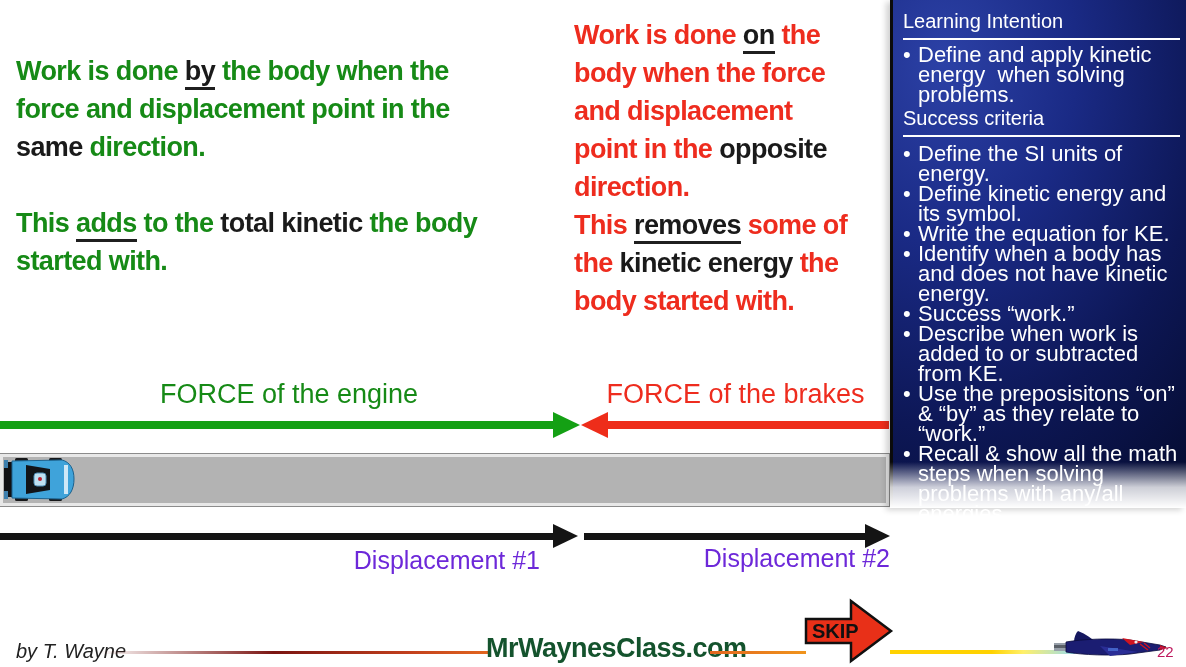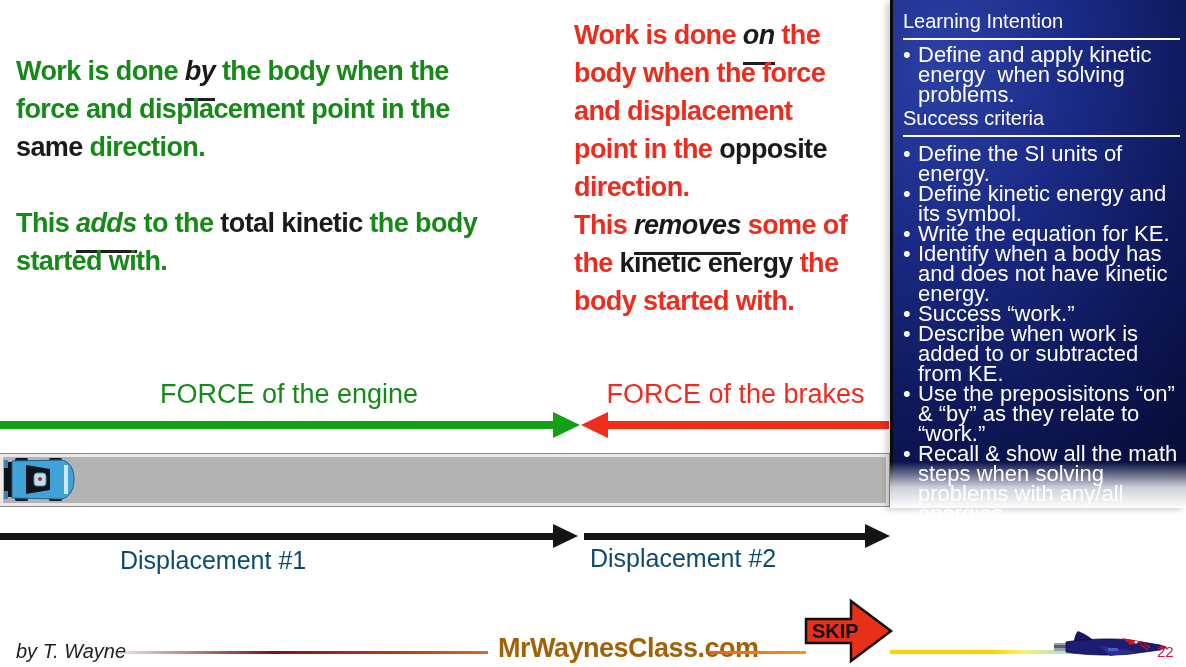--- a/index.html
+++ b/index.html
@@ -11,21 +11,21 @@
 
   
   .hand{
     font-family:"Liberation Sans",sans-serif;font-weight:bold;
     font-size:27px;line-height:38px;letter-spacing:-0.6px;
   }
   .hand .line{white-space:pre;min-height:38px;}
   .c-green{color:var(--green);}
   .c-red{color:var(--red);}
   .c-black{color:var(--ink);}
-  .u{border-bottom:3px solid #1f1f1f;padding-bottom:12px;font-style:italic;}
+  .u{border-bottom:3px solid #1f1f1f;padding-bottom:1px;}
   #left-text-block{left:16px;top:52px;width:545px;}
   #right-text-block{left:574px;top:16px;width:315px;}
 
   
   .force-label{font-size:27px;text-align:center;}
   #force-engine-label{left:0;top:379px;width:578px;color:var(--green);}
   #force-brakes-label{left:582px;top:379px;width:307px;color:var(--red);}
 
   
   .arrow-line{position:absolute;}
@@ -41,21 +41,21 @@
 
   
   #track{
     left:0;top:454px;width:889px;height:52px;box-sizing:border-box;
     background:var(--track-gray);border:3px solid #e8e8e8;
     box-shadow:0 0 0 1px #8c8c8c;
   }
   #car{left:4px;top:457px;width:73px;height:45px;}
 
   
-  .disp-label{font-size:25px;color:#0c4a6e;text-align:left;}
+  .disp-label{font-size:25px;color:#6d28d9;text-align:right;}
   #disp1-label{left:120px;top:546px;width:420px;}
   #disp2-label{left:590px;top:544px;width:300px;}
 
   
   #sidebar{
     left:890px;top:0;width:296px;height:508px;box-sizing:border-box;
     background:radial-gradient(150% 120% at 18% 12%, var(--navy-hi) 0%, #1a2a85 30%, #0d1756 60%, #060d35 85%, var(--navy-lo) 100%);
     color:#ffffff;padding:8px 6px 0 13px;
     box-shadow:-4px 2px 6px rgba(0,0,0,0.18);
   }
@@ -67,21 +67,21 @@
   .sidebar-list{list-style:none;margin:5px 0 0 0;padding:0;font-size:22px;line-height:20px;}
   .sidebar-list li{position:relative;padding-left:15px;white-space:pre-wrap;}
   .sidebar-list li::before{content:"\2022";position:absolute;left:0;top:0;}
   #success-title{}
   #success-list{margin-top:7px;}
 
   
   #byline{left:16px;top:640px;font-size:20px;font-style:italic;color:#222222;}
   #footer-line-a{left:98px;top:651px;width:390px;height:3px;
     background:linear-gradient(to right, rgba(255,255,255,0) 0%, #7a1411 45%, #c2401d 80%, #e2661f 100%);}
-  #site-name{left:498px;top:633px;font-size:27px;font-weight:bold;letter-spacing:-0.5px;color:#a16207;}
+  #site-name{left:486px;top:633px;font-size:27px;font-weight:bold;letter-spacing:-0.5px;color:#14532d;}
   #footer-line-b{left:710px;top:651px;width:96px;height:3px;background:linear-gradient(to right,#e2661f,#f0941c);}
   #skip-button{left:804px;top:596px;width:90px;height:70px;cursor:pointer;}
   #footer-line-c{left:890px;top:650px;width:185px;height:4px;
     background:linear-gradient(to right,#ffd200 0%,#ffd200 55%,#fff06a 72%,#9adced 100%);}
   #jet{left:1052px;top:630px;width:118px;height:34px;}
   #page-number{left:1157px;top:643px;font-size:15px;color:#be185d;}
 </style>
 </head>
 <body>
 

